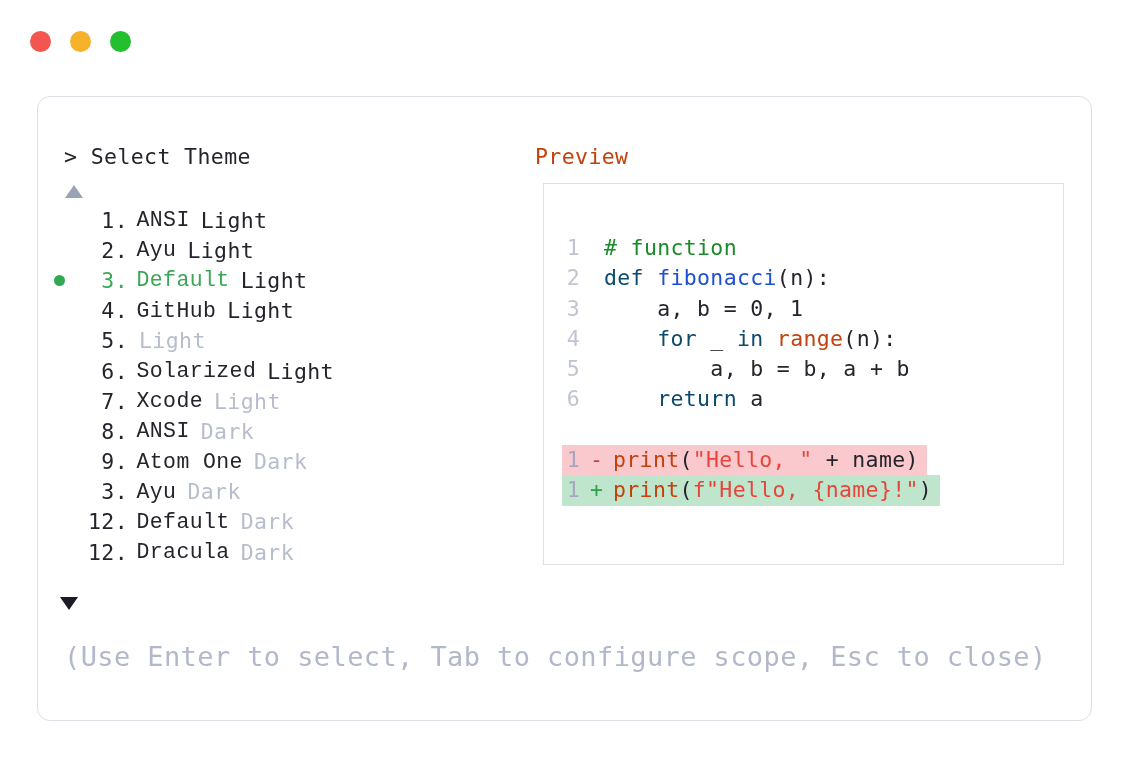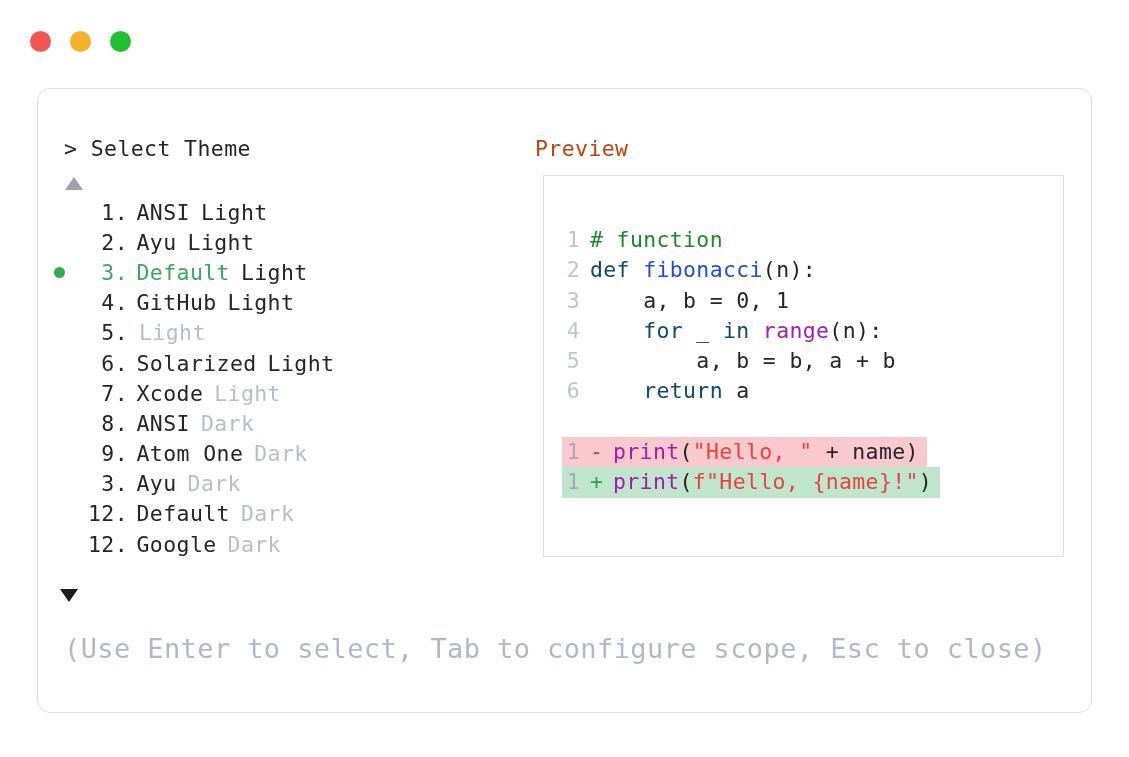--- a/index.html
+++ b/index.html
@@ -23,21 +23,21 @@
   }
   .dot { width: 21px; height: 21px; border-radius: 50%; }
   .dot-red    { background: #f4564f; }
   .dot-yellow { background: #f6b22b; }
   .dot-green  { background: #22c02f; }
 
   
   .card {
     position: absolute;
     left: 37px;
-    top: 88px;
+    top: 96px;
     width: 1055px;
     height: 625px;
     background: #ffffff;
     border: 1.6px solid #dcdfe6;
     border-radius: 13px;
   }
 
   
   .hdr-prompt {
     position: absolute;
@@ -101,21 +101,21 @@
     width: 11px; height: 11px;
     border-radius: 50%;
     background: #33a852;
   }
   .row-num {
     width: 48px;
     text-align: right;
     flex: 0 0 auto;
     color: #24242c;
   }
-  .row-name { color: #24242c; margin-left: 8.5px; }
+  .row-name { color: #24242c; margin-left: 8.5px; font-family: Liberation Mono, monospace; }
   .row-variant { color: #b7bdcc; margin-left: 11px; }
 
   .theme-row.selected .row-num,
   .theme-row.selected .row-name,
   .theme-row.selected .row-variant { color: #3aa856; }
 
   .theme-row .row-variant.strong { color: #24242c; }
 
   
   .preview-box {
@@ -136,38 +136,38 @@
     line-height: 30.3px;
     white-space: pre;
   }
   .code-line { display: flex; align-items: baseline; height: 30.3px; }
   .ln {
     width: 18px;
     text-align: right;
     color: #bfc4d0;
     flex: 0 0 auto;
   }
-  .code-txt { margin-left: 10px; text-align: right; }
+  .code-txt { margin-left: 24px; text-align: right; }
 
   
   .diff-block { margin-top: 30.3px; }
   .diff-line { display: flex; align-items: baseline; height: 30.3px; width: max-content; }
   .diff-line .ln { color: #a9a4c0; }
   .diff-minus { background: #f9c9ce; }
   .diff-plus  { background: #bfe6cd; }
   .sign { width: 13px; text-align: center; margin-left: 10px; flex: 0 0 auto; }
   .sign-minus { color: #cf3b3b; }
   .sign-plus  { color: #2f9e4f; }
   .diff-code { margin-left: 10px; padding-right: 8px; }
 
   
   .tok-comment  { color: #1a8a2a; }
   .tok-keyword  { color: #0c4a6e; }
   .tok-func     { color: #1d4ed8; }
-  .tok-builtin  { color: #a21caf; }
+  .tok-builtin  { color: #c2410c; }
   .tok-plain    { color: #24242c; }
   .tok-string   { color: #e8443a; }
 
   
   .footer-hint {
     position: absolute;
     left: 26px;
     top: 544px;
     font-size: 27px;
     letter-spacing: 0.4px;
@@ -197,21 +197,21 @@
       <div class="theme-row"><span class="bullet-slot"></span><span class="row-num">2.</span><span class="row-name">Ayu</span><span class="row-variant strong">Light</span></div>
       <div class="theme-row selected"><span class="bullet-slot"><span class="bullet"></span></span><span class="row-num">3.</span><span class="row-name">Default</span><span class="row-variant strong">Light</span></div>
       <div class="theme-row"><span class="bullet-slot"></span><span class="row-num">4.</span><span class="row-name">GitHub</span><span class="row-variant strong">Light</span></div>
       <div class="theme-row"><span class="bullet-slot"></span><span class="row-num">5.</span><span class="row-variant">Light</span></div>
       <div class="theme-row"><span class="bullet-slot"></span><span class="row-num">6.</span><span class="row-name">Solarized</span><span class="row-variant strong">Light</span></div>
       <div class="theme-row"><span class="bullet-slot"></span><span class="row-num">7.</span><span class="row-name">Xcode</span><span class="row-variant">Light</span></div>
       <div class="theme-row"><span class="bullet-slot"></span><span class="row-num">8.</span><span class="row-name">ANSI</span><span class="row-variant">Dark</span></div>
       <div class="theme-row"><span class="bullet-slot"></span><span class="row-num">9.</span><span class="row-name">Atom One</span><span class="row-variant">Dark</span></div>
       <div class="theme-row"><span class="bullet-slot"></span><span class="row-num">3.</span><span class="row-name">Ayu</span><span class="row-variant">Dark</span></div>
       <div class="theme-row"><span class="bullet-slot"></span><span class="row-num">12.</span><span class="row-name">Default</span><span class="row-variant">Dark</span></div>
-      <div class="theme-row"><span class="bullet-slot"></span><span class="row-num">12.</span><span class="row-name">Google</span><span class="row-variant">Dark</span></div>
+      <div class="theme-row"><span class="bullet-slot"></span><span class="row-num">12.</span><span class="row-name">Dracula</span><span class="row-variant">Dark</span></div>
     </div>
 
   <div class="preview-box">
     <div class="code-area" id="code-area"><div class="code-line"><span class="ln">1</span><span class="code-txt"><span class="tok-comment"># function</span></span></div><div class="code-line"><span class="ln">2</span><span class="code-txt"><span class="tok-keyword">def </span><span class="tok-func">fibonacci</span><span class="tok-plain">(n):</span></span></div><div class="code-line"><span class="ln">3</span><span class="code-txt"><span class="tok-plain">    a, b = 0, 1</span></span></div><div class="code-line"><span class="ln">4</span><span class="code-txt"><span class="tok-plain">    </span><span class="tok-keyword">for</span><span class="tok-plain"> _ </span><span class="tok-keyword">in</span><span class="tok-plain"> </span><span class="tok-builtin">range</span><span class="tok-plain">(n):</span></span></div><div class="code-line"><span class="ln">5</span><span class="code-txt"><span class="tok-plain">        a, b = b, a + b</span></span></div><div class="code-line"><span class="ln">6</span><span class="code-txt"><span class="tok-plain">    </span><span class="tok-keyword">return</span><span class="tok-plain"> a</span></span></div><div class="diff-block"><div class="diff-line diff-minus"><span class="ln">1</span><span class="sign sign-minus">-</span><span class="diff-code"><span class="tok-builtin">print</span><span class="tok-plain">(</span><span class="tok-string">"Hello, "</span><span class="tok-plain"> + name)</span></span></div><div class="diff-line diff-plus"><span class="ln">1</span><span class="sign sign-plus">+</span><span class="diff-code"><span class="tok-builtin">print</span><span class="tok-plain">(</span><span class="tok-string">f"Hello, {name}!"</span><span class="tok-plain">)</span></span></div></div></div>
   </div>
 
   <div class="footer-hint">(Use Enter to select, Tab to configure scope, Esc to close)</div>
 </div>
 
 </body></html>

